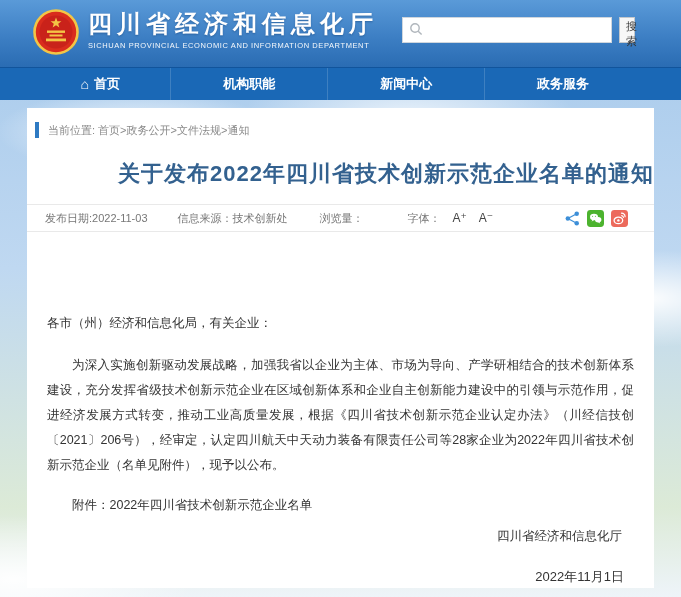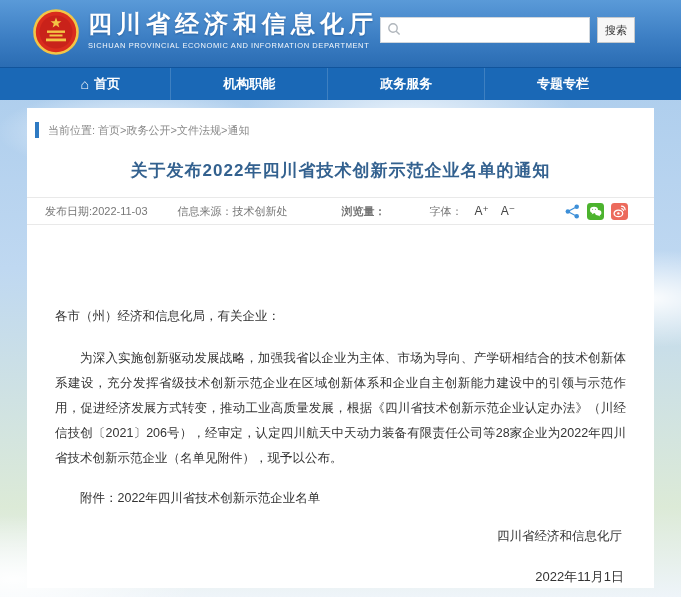--- a/index.html
+++ b/index.html
@@ -21,48 +21,48 @@
   .logo{position:absolute;left:33px;top:9px;width:46px;height:46px;}
   .brand{position:absolute;left:88px;top:10px;color:#fff;}
   .brand-title{font-size:24px;font-weight:bold;letter-spacing:5px;line-height:28px;
     text-shadow:0 1px 2px rgba(0,40,90,.35);white-space:nowrap;}
   .brand-sub{font-size:7.5px;letter-spacing:.6px;margin-top:3px;opacity:.95;white-space:nowrap;}
   .search{position:absolute;right:46px;top:17px;display:flex;align-items:center;}
   .search-input-wrap{position:relative;}
   .search-input{width:176px;height:24px;border:1px solid #cfd6dd;background:#fff;
     padding:0 6px 0 26px;font-size:12px;outline:none;}
   .search-mag{position:absolute;left:7px;top:5px;}
-  .search-btn{width:38px;height:26px;margin-left:7px;background:#f7f7f7;border:1px solid #c4c8cc;
+  .search-btn{width:16px;height:26px;margin-left:7px;background:#f7f7f7;border:1px solid #c4c8cc;
     font-size:11px;color:#333;cursor:pointer;font-family:inherit;}
   
   .nav{position:absolute;left:0;top:67px;width:681px;height:33px;background:#1a68b6;
     border-top:1px solid #11549c;box-sizing:border-box;}
   .nav-inner{display:flex;height:32px;margin:0 40px 0 30px;}
   .nav-item{flex:1;display:flex;align-items:center;justify-content:center;
     color:#fff;font-size:13px;font-weight:bold;cursor:pointer;white-space:nowrap;
     border-left:1px solid rgba(255,255,255,.16);}
   .nav-item:first-child{border-left:none;flex:.9;}
   .nav-item.wide{flex:1.35;}
   .home-ico{font-size:14px;margin-right:5px;line-height:1;}
   
   .panel{position:absolute;left:27px;top:108px;width:627px;height:480px;background:#fff;}
   .breadcrumb{display:flex;align-items:flex-end;margin:14px 0 0 8px;}
   .crumb-bar{width:4px;height:16px;background:#2e7ac3;margin-right:9px;}
   .crumb-text{font-size:11px;color:#8a8a8a;}
-  .art-title{margin-top:21px;text-align:center;font-size:17px;font-weight:bold;
+  .art-title{margin-top:21px;text-align:right;font-size:22px;font-weight:bold;
     color:#33618f;letter-spacing:1px;}
   .meta{display:flex;align-items:center;height:26px;margin-top:15px;
     border-top:1px solid #e9e9e9;border-bottom:1px solid #e9e9e9;
     font-size:11px;color:#777;padding-left:18px;justify-content:flex-end;}
-  .meta .m2{margin-left:30px;} .meta .m3{margin-left:54px;font-weight:bold;} .meta .m4{margin-left:44px;}
+  .meta .m2{margin-left:30px;} .meta .m3{margin-left:32px;} .meta .m4{margin-left:44px;}
   .font-btn{font-size:12px;color:#444;margin-left:12px;cursor:pointer;}
   .share{margin-left:auto;margin-right:26px;display:flex;align-items:center;gap:7px;}
   .share svg{display:block;cursor:pointer;}
   
-  .body-text{padding:0 28px;font-size:12.5px;color:#333;margin-top:13px;}
+  .body-text{padding:0 20px;font-size:12.5px;color:#333;margin-top:13px;}
   .salutation{margin-top:79px;line-height:24px;}
   .paragraph{margin-top:18px;line-height:25px;text-indent:2em;text-align:justify;}
   .attachment{margin-top:15px;line-height:24px;text-indent:2em;}
   .signature{position:absolute;right:32px;top:420px;font-size:12.5px;color:#333;}
   .sign-date{position:absolute;right:30px;top:460px;font-size:13px;color:#333;}
 </style>
 </head>
 <body>
 
 <div class="header">
@@ -94,24 +94,24 @@
 <div class="nav">
   <div class="nav-inner">
     <div class="nav-item">
       <span class="home-ico">⌂</span>
       <span>首页</span>
     </div>
     <div class="nav-item">
       <span>机构职能</span>
     </div>
     <div class="nav-item">
-      <span>政务服务</span>
+      <span>新闻中心</span>
     </div>
     <div class="nav-item">
-      <span>专题专栏</span>
+      <span>政务服务</span>
     </div>
   </div>
 </div>
 
 <div class="panel">
 
   <div class="breadcrumb">
     <span class="crumb-bar"></span>
     <span class="crumb-text">当前位置: 首页&gt;政务公开&gt;文件法规&gt;通知</span>
   </div>

